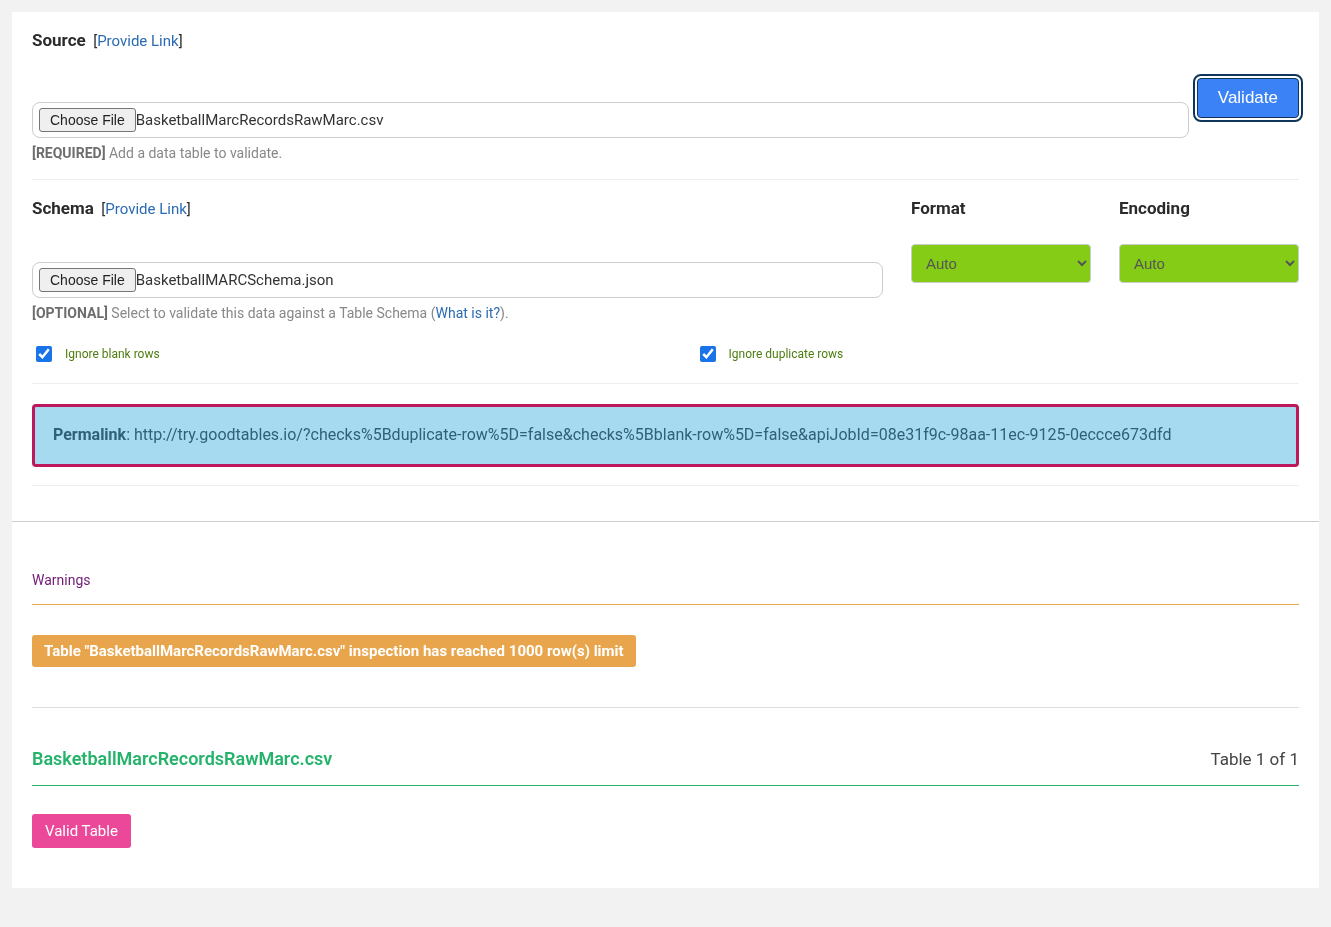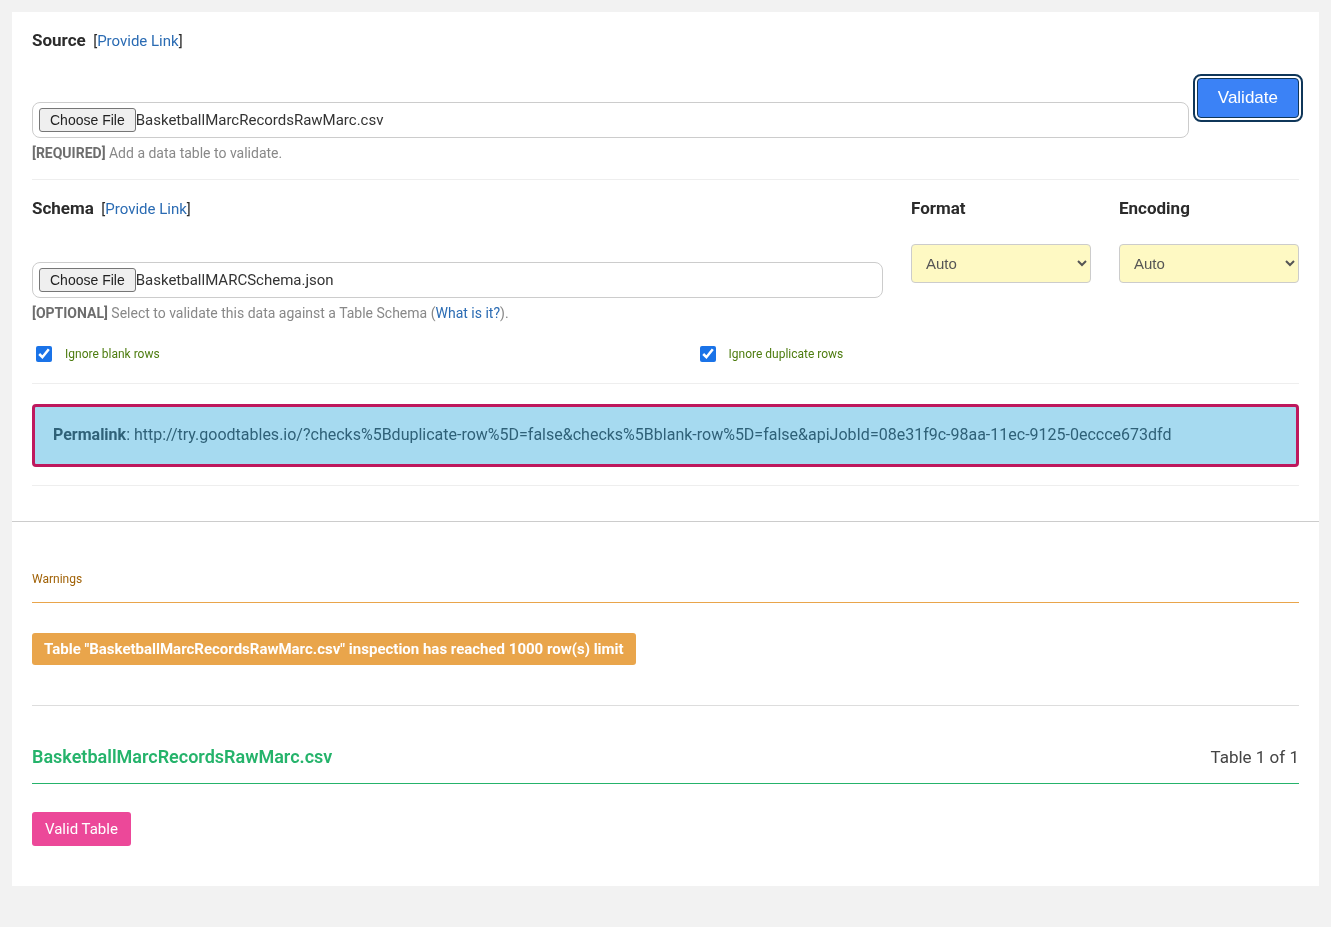--- a/index.html
+++ b/index.html
@@ -89,21 +89,21 @@
     font-size: 17px;
     margin-bottom: 26px;
   }
   select.sel {
     width: 100%;
     padding: 9px 10px;
     border: 1px solid #ccc;
     border-radius: 4px;
     font-size: 15px;
     color: #555;
-    background: #fef9c3;
+    background: #84cc16;
   }
   .checkbox-row {
     display: flex;
     gap: 60px;
     margin-top: 22px;
   }
   .chk-item {
     display: flex;
     align-items: center;
     gap: 10px;
@@ -117,22 +117,22 @@
     border: 3px solid #be185d;
     color: #2f6178;
     padding: 16px 18px;
     border-radius: 4px;
     font-size: 16px;
     line-height: 1.55;
     word-break: break-all;
   }
   .permalink strong { color:#2f6178; }
   .warnings-title {
-    font-size: 12px;
-    color: #a16207;
+    font-size: 14px;
+    color: #701a75;
     margin: 50px 0 16px 0;
   }
   .hr-warn {
     border: none;
     border-top: 1px solid #e9a54b;
     margin: 0 0 30px 0;
   }
   .warn-badge {
     display: inline-block;
     background: #e9a54b;

